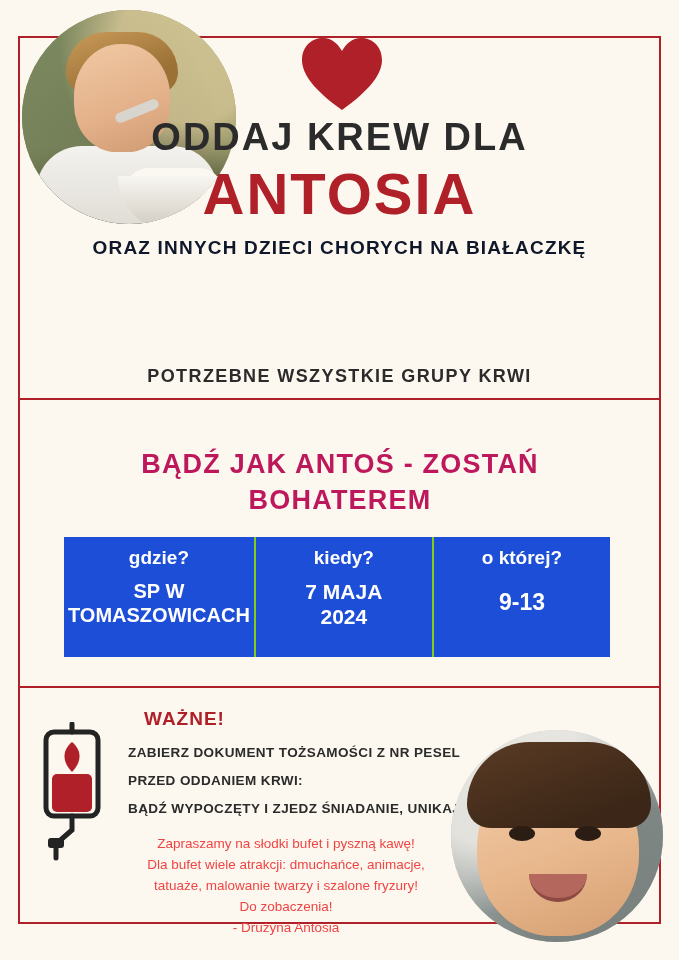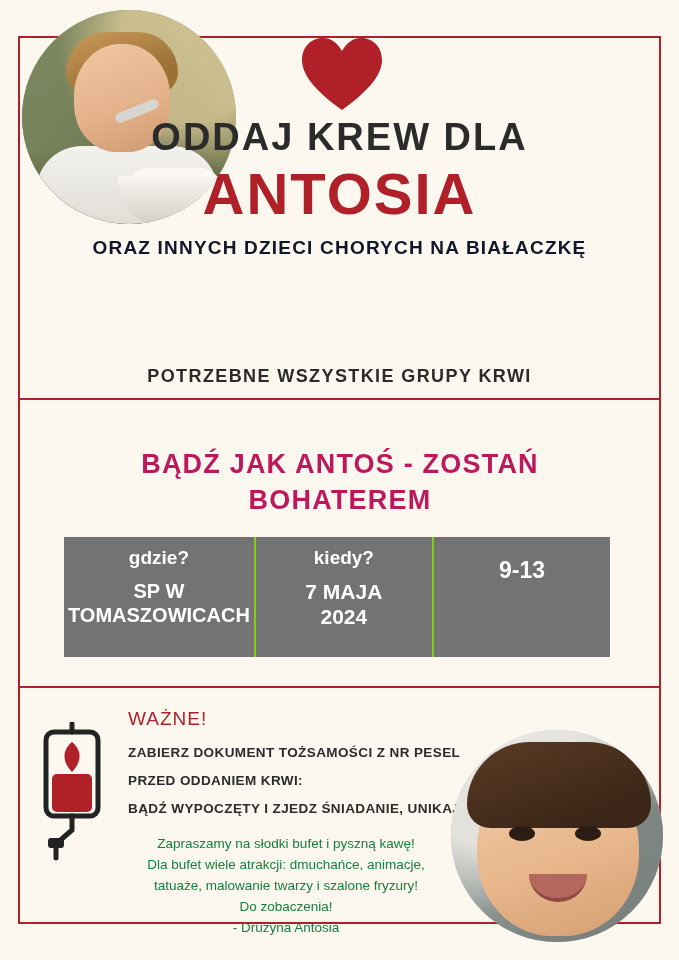--- a/index.html
+++ b/index.html
@@ -204,21 +204,21 @@
     line-height: 1.35;
   }
 
   
   .details {
     position: absolute;
     left: 64px;
     top: 537px;
     width: 546px;
     height: 120px;
-    background: #737373;
+    background: #1d4ed8;
     display: flex;
     align-items: stretch;
   }
   .details .col {
     flex: 1;
     color: #ffffff;
     text-align: center;
     padding: 10px 4px 8px;
     display: flex;
     flex-direction: column;
@@ -250,43 +250,44 @@
 
   
   .important {
     position: absolute;
     left: 128px;
     top: 708px;
     width: 400px;
   }
   .important .title {
     font-size: 19px;
-    font-weight: 400;
+    font-weight: 700;
     color: #b02028;
     letter-spacing: 1px;
     margin-bottom: 14px;
+    margin-left: 16px;
   }
   .important .line {
     font-size: 13.5px;
     font-weight: 600;
     color: #2b2b2b;
     letter-spacing: 0.4px;
     margin-bottom: 10px;
     line-height: 1.35;
   }
   .important .line.tight { margin-bottom: 6px; }
 
   .closing {
     position: absolute;
     left: 96px;
     top: 834px;
     width: 380px;
     text-align: center;
     font-size: 13.5px;
-    color: #15803d;
+    color: #ef4444;
     line-height: 1.55;
   }
 </style>
 </head>
 <body>
 
 <div class="poster">
 
   <div class="frame-line frame-left"></div>
   <div class="frame-line frame-right"></div>
@@ -329,20 +330,21 @@
       <div class="q">gdzie?</div>
       <div class="a">SP W</div>
       <div class="a">TOMASZOWICACH</div>
     </div>
     <div class="col when">
       <div class="q">kiedy?</div>
       <div class="a">7 MAJA</div>
       <div class="a">2024</div>
     </div>
     <div class="col time">
+      <div class="q">o której?</div>
       <div class="a">9-13</div>
     </div>
   </div>
 
   <div class="bag">
     <svg width="86" height="140" viewBox="0 0 86 140" aria-hidden="true">
       <rect x="14" y="10" width="52" height="84" rx="8" fill="none" stroke="#232323" stroke-width="5"></rect>
       <rect x="20" y="52" width="40" height="38" rx="5" fill="#b02028"></rect>
       <path d="M40 50 C 30 40, 30 28, 40 20 C 50 28, 50 40, 40 50 Z" fill="#b02028"></path>
       <path d="M40 10 L40 2" stroke="#232323" stroke-width="5" stroke-linecap="round"></path>

